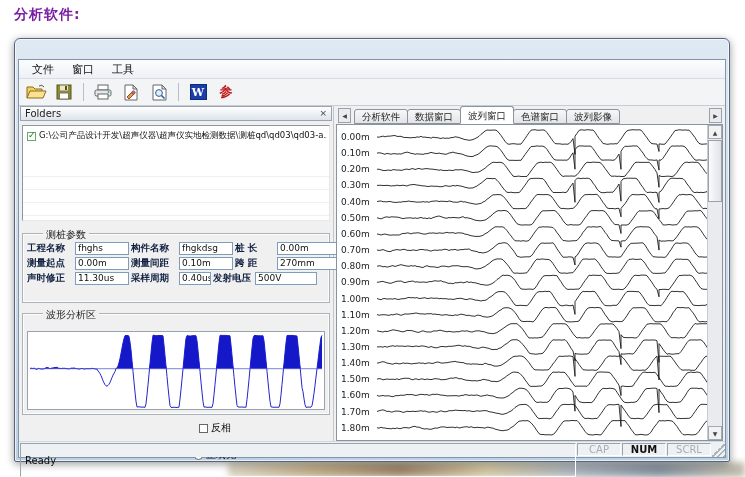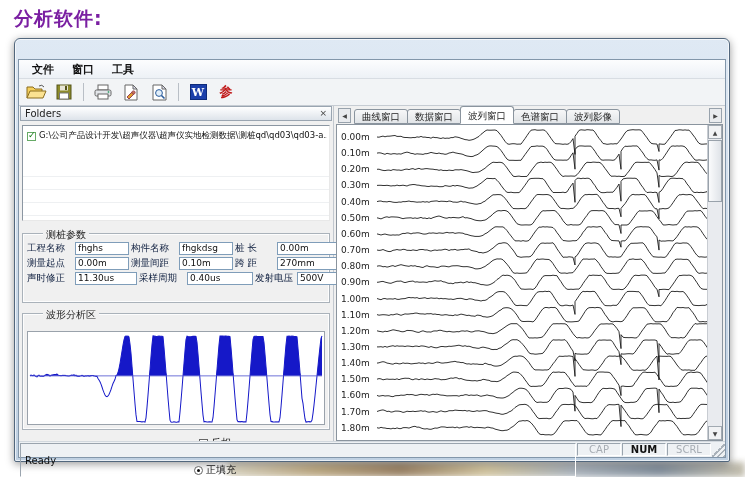--- a/index.html
+++ b/index.html
@@ -1,20 +1,20 @@
 <!DOCTYPE html>
 <html><head>
 <meta charset="utf-8">
 <style>
   * { box-sizing: border-box; margin: 0; padding: 0; }
   html,body { width:745px; height:477px; overflow:hidden; background:#fff;
     font-family:"DejaVu Sans","Liberation Sans",sans-serif; }
   body { position:relative; }
 
-  .page-heading { position:absolute; left:14px; top:6px; font-size:19px; font-weight:bold;
+  .page-heading { position:absolute; left:14px; top:6px; font-size:14px; font-weight:bold;
     color:#7a1fa2; letter-spacing:1px; }
 
   
   .photo-strip { position:absolute; left:228px; top:462px; width:517px; height:15px;
     background:linear-gradient(90deg,#cfc9b4,#b09a6f,#8a6f4e,#c8b98e,#9aa4ae,#6f7d8c,#b9b39f);
     filter:blur(3px); opacity:.85; }
 
   
   .win { position:absolute; left:14px; top:38px; width:716px; height:424px;
     background:linear-gradient(#dfe9f4,#bfd0e2); border:1px solid #52677d;
@@ -33,21 +33,21 @@
     background:linear-gradient(#f0b2a2,#da7560 45%,#c65540 55%,#da8168); }
   .max-glyph { width:7px; height:6px; border:1px solid #333; border-top-width:2px; }
   .min-glyph { width:8px; height:2px; background:#333; margin-top:6px; }
 
   .client { position:absolute; left:3px; right:3px; top:20px; bottom:3px;
     background:#f0f0f0; border:1px solid #8296aa; }
 
   
   .menubar { height:19px; display:flex; align-items:center; padding-left:4px;
     background:linear-gradient(#fcfdfe,#edf1f6); border-bottom:1px solid #d8dde3; font-size:11px; }
-  .menu-item { padding:18px 9px; color:#111;font-weight:bold; }
+  .menu-item { padding:18px 9px; color:#111; }
   .toolbar { height:27px; display:flex; align-items:center; padding-left:4px; gap:2px;
     background:#f2f4f6; border-bottom:1px solid #c6ccd3; }
   .tool-btn { width:26px; height:23px; display:flex; align-items:center; justify-content:center; }
   .tool-sep { width:1px; height:18px; background:#b9bfc6; margin:0 4px; }
   .word-glyph { width:17px; height:16px; background:#1b3faa; color:#fff; font-weight:bold;
     font-size:11px; display:flex; align-items:center; justify-content:center; border:1px solid #0d2a7a;
     font-family:"DejaVu Serif",serif; }
   .param-glyph { color:#c01818; font-weight:bold; font-size:13px; }
 
   
@@ -65,26 +65,26 @@
   .tree-item { position:relative; display:flex; align-items:center; gap:3px; padding:4px 2px 0 4px; }
   .tree-check { width:9px; height:9px; border:1px solid #6a6; background:#fff; position:relative; flex:none; }
   .tree-check:after { content:"✓"; position:absolute; left:0px; top:-3px; font-size:9px; color:#187a18; }
   .tree-label { font-size:8.5px; color:#111; white-space:nowrap; overflow:hidden; }
 
   .group { position:relative; border:1px solid #aab2ba; box-shadow:inset 0 0 0 1px #fdfdfd; margin:0 2px; }
   .group-title { position:absolute; top:-6px; left:20px; background:#f0f0f0; padding:0 3px;
     font-size:10px; color:#222; }
   .params-group { margin-top:12px; height:70px; padding:7px 3px 0 4px; }
   .prow { display:flex; align-items:center; height:15px; gap:2px; }
-  .plabel { font-size:9.5px; color:#102040; white-space:nowrap; overflow:hidden; flex:none; }
+  .plabel { font-size:9.5px; color:#102040; white-space:nowrap; overflow:hidden; flex:none;font-weight:bold; }
   .pinput { height:13px; background:#fff; border:1px solid #7f9db9; font-size:9px; color:#111;
     padding:0 2px; white-space:nowrap; overflow:hidden; flex:none; line-height:11px; }
   .pinput.hl { background:#c7cfdd; }
 
-  .analysis-group { margin-top:10px; height:117px; padding:17px 4px 4px 4px; }
+  .analysis-group { margin-top:10px; height:102px; padding:17px 4px 4px 4px; }
   .analysis-box { width:100%; height:100%; background:#fff; border:1px solid #9aa2ab; }
 
   .ctl-row1 { display:flex; align-items:center; gap:13px; margin:6px 0 0 78px; font-size:10px; color:#111;flex-direction:column; }
   .ctl-row2 { display:flex; align-items:center; gap:4px; margin:3px 0 0 6px; }
   .chk { width:9px; height:9px; border:1px solid #666; background:#fff; flex:none; }
   .radio { width:9px; height:9px; border:1px solid #666; border-radius:50%; background:#fff;
     position:relative; flex:none; }
   .radio.on:after { content:""; position:absolute; left:2px; top:2px; width:3px; height:3px;
     border-radius:50%; background:#111; }
   .ctl-opt { display:flex; align-items:center; gap:3px; }
@@ -224,23 +224,23 @@
               <div class="prow">
                 <span class="plabel" style="width: 46px;">测量起点</span>
                 <div class="pinput" style="width: 54px;">0.00m</div>
                 <span class="plabel" style="width: 46px;">测量间距</span>
                 <div class="pinput" style="width: 54px;">0.10m</div>
                 <span class="plabel" style="width: 40px;">跨  距</span>
                 <div class="pinput" style="width: 60px;">270mm</div>
               </div>
               <div class="prow">
                 <span class="plabel" style="width: 46px;">声时修正</span>
-                <div class="pinput" style="width: 62px;">11.30us</div>
+                <div class="pinput" style="width: 54px;">11.30us</div>
                 <span class="plabel" style="width: 46px;">采样周期</span>
-                <div class="pinput" style="width: 66px;">0.40us</div>
+                <div class="pinput" style="width: 32px;">0.40us</div>
                 <span class="plabel" style="width: 40px;">发射电压</span>
                 <div class="pinput" style="width: 62px;">500V</div>
               </div>
             </div>
         </div>
 
         <div class="group analysis-group">
           <span class="group-title">波形分析区</span>
           <svg id="analysis-svg" class="analysis-box" viewBox="0 0 296 86" preserveAspectRatio="none">
               <path d="M2 41 L2 40.9 L3 40.2 L4 40.7 L5 40.8 L6 40.2 L7 41.0 L8 41.0 L9 41.0 L10 40.9 L11 40.4 L12 41.0 L13 41.0 L14 41.0 L15 41.0 L16 41.0 L17 40.4 L18 40.0 L19 39.6 L20 39.9 L21 40.2 L22 41.0 L23 40.5 L24 40.3 L25 40.1 L26 39.8 L27 39.7 L28 39.6 L29 39.3 L30 40.3 L31 40.5 L32 40.6 L33 40.9 L34 40.6 L35 40.4 L36 40.7 L37 40.4 L38 40.9 L39 40.9 L40 41.0 L41 41.0 L42 41.0 L43 40.4 L44 40.3 L45 40.6 L46 39.9 L47 40.9 L48 40.4 L49 41.0 L50 41.0 L51 41.0 L52 41.0 L53 40.9 L54 40.6 L55 40.9 L56 41.0 L57 41.0 L58 41.0 L59 41.0 L60 40.7 L61 41.0 L62 41.0 L63 40.8 L64 40.6 L65 40.7 L66 41.0 L67 41.0 L68 41.0 L69 41.0 L70 41.0 L71 41.0 L72 41.0 L73 41.0 L74 41.0 L75 41.0 L76 41.0 L77 41.0 L78 41.0 L79 41.0 L80 41.0 L81 41.0 L82 41.0 L83 41.0 L84 41.0 L85 41.0 L86 41.0 L87 41.0 L88 40.7 L89 40.2 L90 37.9 L91 34.2 L92 29.5 L93 23.8 L94 18.0 L95 12.2 L96 7.3 L97 4.1 L98 3.8 L99 4.0 L100 3.9 L101 4.8 L102 11.3 L103 19.9 L104 31.9 L105 41.0 L106 41.0 L107 41.0 L108 41.0 L109 41.0 L110 41.0 L111 41.0 L112 41.0 L113 41.0 L114 41.0 L115 41.0 L116 41.0 L117 41.0 L118 41.0 L119 41.0 L120 41.0 L121 41.0 L122 35.0 L123 23.0 L124 11.8 L125 3.6 L126 3.7 L127 3.9 L128 4.1 L129 4.2 L130 3.9 L131 3.8 L132 4.0 L133 3.9 L134 4.0 L135 4.3 L136 14.5 L137 26.2 L138 37.9 L139 41.0 L140 41.0 L141 41.0 L142 41.0 L143 41.0 L144 41.0 L145 41.0 L146 41.0 L147 41.0 L148 41.0 L149 41.0 L150 41.0 L151 41.0 L152 41.0 L153 41.0 L154 41.0 L155 41.0 L156 29.2 L157 17.6 L158 7.0 L159 4.0 L160 4.3 L161 4.4 L162 4.5 L163 4.4 L164 4.2 L165 4.1 L166 4.0 L167 4.1 L168 4.2 L169 9.7 L170 20.6 L171 32.2 L172 41.0 L173 41.0 L174 41.0 L175 41.0 L176 41.0 L177 41.0 L178 41.0 L179 41.0 L180 41.0 L181 41.0 L182 41.0 L183 41.0 L184 41.0 L185 41.0 L186 41.0 L187 41.0 L188 41.0 L189 35.0 L190 23.5 L191 12.1 L192 3.8 L193 3.7 L194 3.8 L195 3.8 L196 3.9 L197 3.8 L198 3.8 L199 4.0 L200 4.1 L201 4.1 L202 4.3 L203 14.5 L204 25.9 L205 38.1 L206 41.0 L207 41.0 L208 41.0 L209 41.0 L210 41.0 L211 41.0 L212 41.0 L213 41.0 L214 41.0 L215 41.0 L216 41.0 L217 41.0 L218 41.0 L219 41.0 L220 41.0 L221 41.0 L222 41.0 L223 29.3 L224 17.8 L225 7.2 L226 4.1 L227 3.9 L228 3.9 L229 4.1 L230 4.2 L231 4.2 L232 4.2 L233 4.3 L234 4.3 L235 4.2 L236 9.8 L237 20.7 L238 32.2 L239 41.0 L240 41.0 L241 41.0 L242 41.0 L243 41.0 L244 41.0 L245 41.0 L246 41.0 L247 41.0 L248 41.0 L249 41.0 L250 41.0 L251 41.0 L252 41.0 L253 41.0 L254 41.0 L255 41.0 L256 34.8 L257 23.0 L258 11.9 L259 3.9 L260 3.9 L261 3.8 L262 3.9 L263 3.9 L264 3.8 L265 3.9 L266 4.1 L267 4.2 L268 4.3 L269 4.6 L270 15.2 L271 26.3 L272 38.0 L273 41.0 L274 41.0 L275 41.0 L276 41.0 L277 41.0 L278 41.0 L279 41.0 L280 41.0 L281 41.0 L282 41.0 L283 41.0 L284 41.0 L285 41.0 L286 41.0 L287 41.0 L288 41.0 L289 41.0 L290 31.7 L291 22.4 L292 13.8 L293 6.0 L294 3.8 L294 41 Z" fill="#1518c8" stroke="none"></path>
@@ -290,21 +290,21 @@
             </span>
           </div>
       </div>
 
       <div class="rightpane">
         <div class="tabstrip">
           <div class="tab-arrow left">
               <span>◀</span>
             </div>
           <div class="tabs" id="tabs">
-              <div class="tab">曲线窗口</div>
+              <div class="tab">分析软件</div>
               <div class="tab">数据窗口</div>
               <div class="tab active">波列窗口</div>
               <div class="tab">色谱窗口</div>
               <div class="tab">波列影像</div>
             </div>
           <div class="tab-arrow right">
               <span>▶</span>
             </div>
         </div>
         <div class="wave-client">

